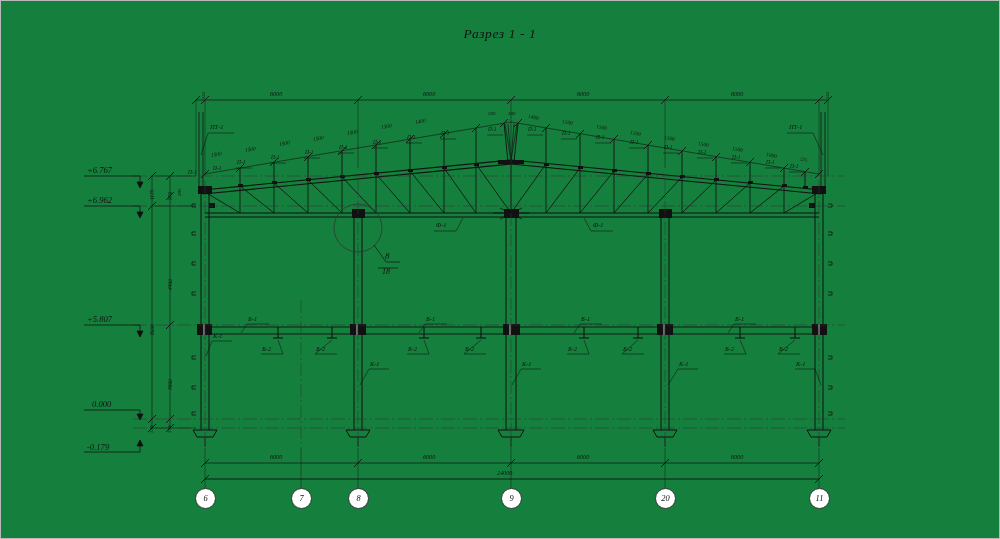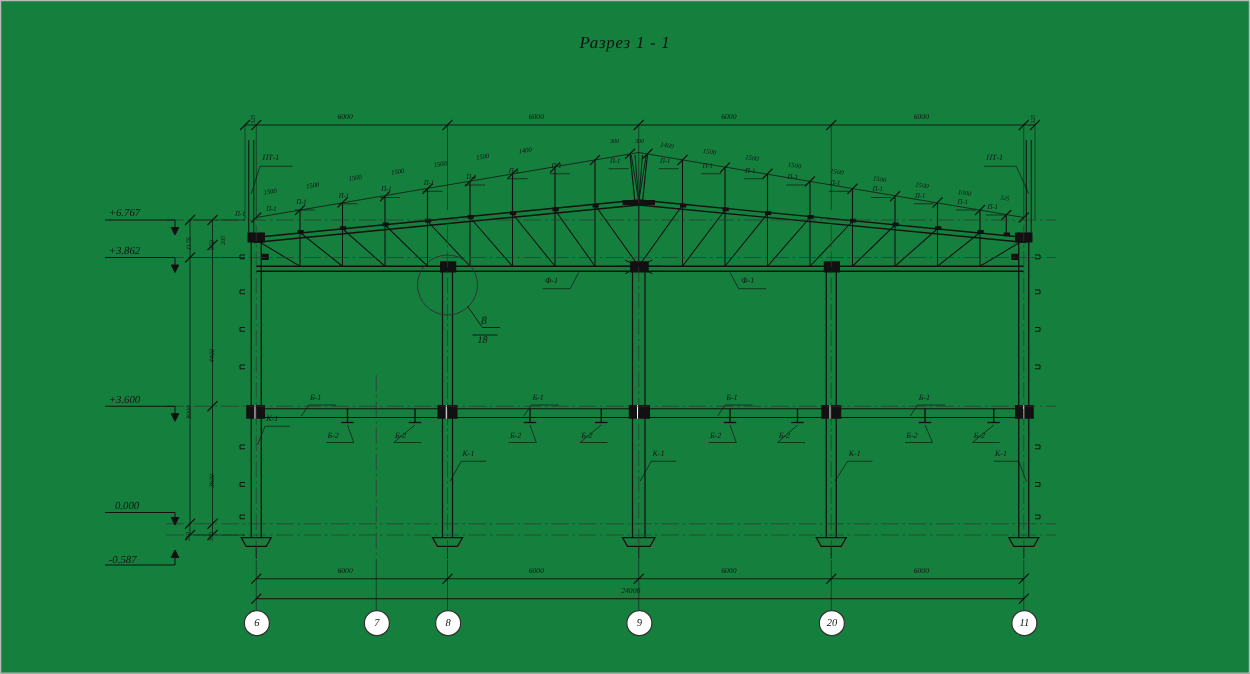--- a/index.html
+++ b/index.html
@@ -469,24 +469,24 @@
         <line x1="697" y1="158" x2="713" y2="158"></line>
         <line x1="731" y1="163" x2="747" y2="163"></line>
         <line x1="765" y1="168" x2="781" y2="168"></line>
         <line x1="789" y1="172" x2="805" y2="172"></line>
       </g>
     </g>
 
   </svg>
 
   <div class="lbl el" style="left:87px;top:166px;">+6.767</div>
-  <div class="lbl el" style="left:87px;top:196px;">+3.862</div>
-  <div class="lbl el" style="left:87px;top:315px;">+3.600</div>
+  <div class="lbl el" style="left:87px;top:196px;">+6.962</div>
+  <div class="lbl el" style="left:87px;top:315px;">+5.807</div>
   <div class="lbl el" style="left:92px;top:400px;">0.000</div>
-  <div class="lbl el" style="left:87px;top:443px;">-0.587</div>
+  <div class="lbl el" style="left:87px;top:443px;">-0.179</div>
 
   <div class="lbl d7 vert" style="left:150px;top:200px;transform:rotate(-90deg);">1175</div>
   <div class="lbl d7 vert" style="left:168px;top:200px;transform:rotate(-90deg);">970</div>
   <div class="lbl d6 vert" style="left:178px;top:196px;transform:rotate(-90deg);">205</div>
   <div class="lbl d7 vert" style="left:168px;top:290px;transform:rotate(-90deg);">4400</div>
   <div class="lbl d7 vert" style="left:168px;top:390px;transform:rotate(-90deg);">3600</div>
   <div class="lbl d7 vert" style="left:150px;top:335px;transform:rotate(-90deg);">8000</div>
   <div class="lbl d6 vert" style="left:150px;top:433px;transform:rotate(-90deg);">350</div>
   <div class="lbl d6 vert" style="left:168px;top:433px;transform:rotate(-90deg);">350</div>
 

